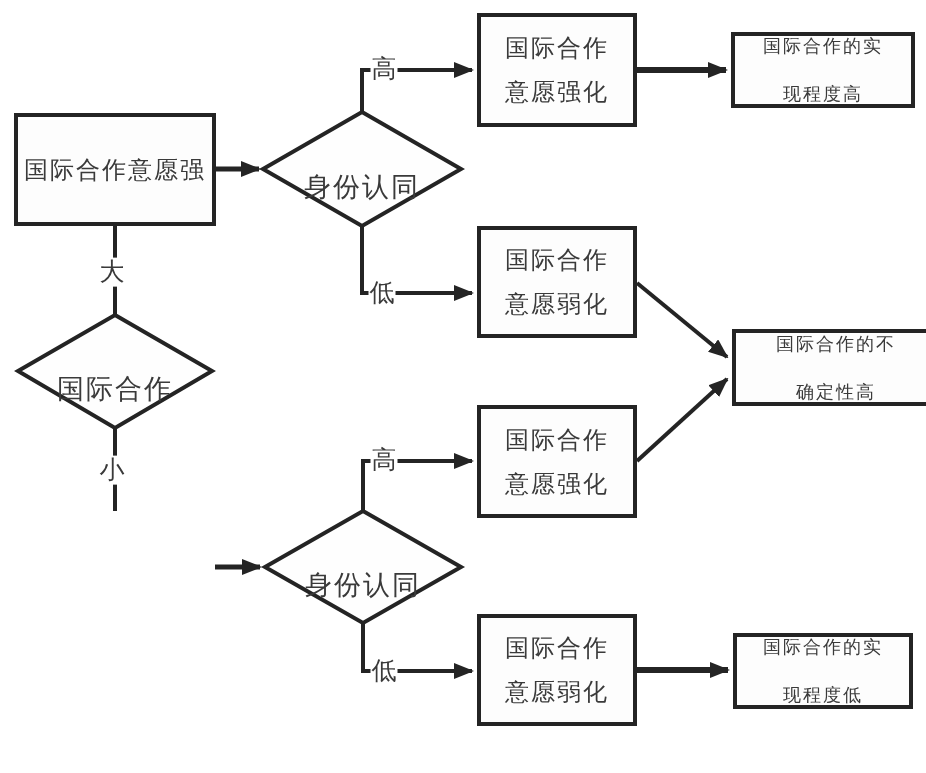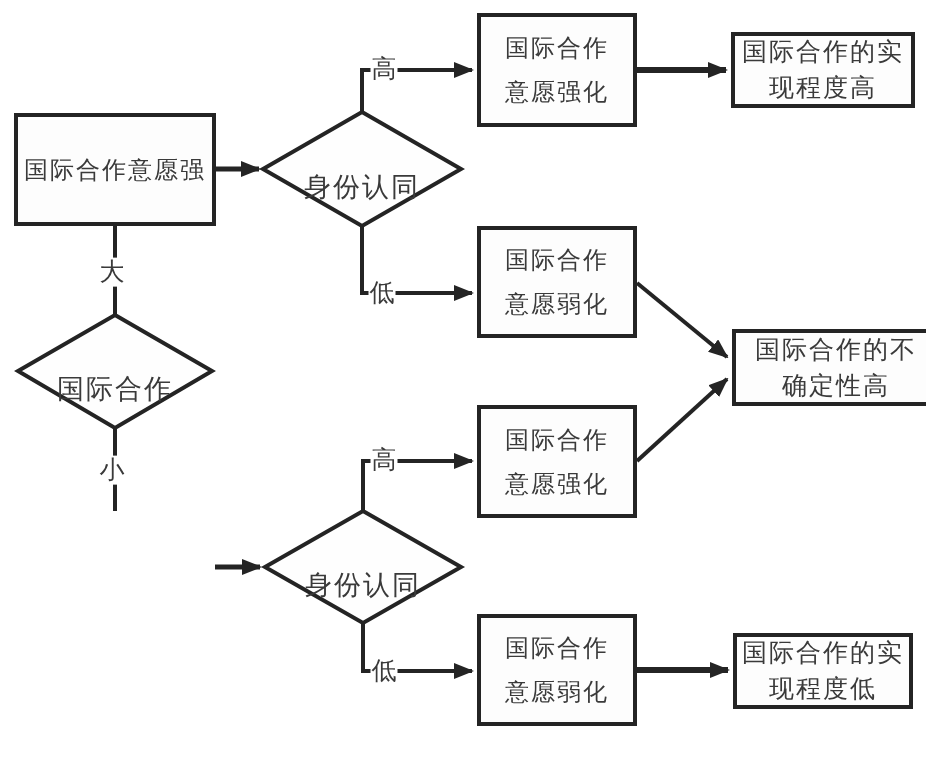--- a/index.html
+++ b/index.html
@@ -19,21 +19,21 @@
     background:#fdfdfd;
     display:flex;
     align-items:center;
     justify-content:center;
     text-align:center;
     font-size:24px;
     letter-spacing:2px;
     white-space:pre-line;
   }
   .node--mid{line-height:44px;}
-  .node--out{font-size:25px;line-height:36px;}
+  .node--out{font-size:18px;line-height:48px;}
   .dlabel{
     position:absolute;
     transform:translate(-50%,-50%);
     font-size:27px;
     letter-spacing:2px;
     white-space:nowrap;
     text-align:right;
     margin-top:17px;
   }
   .elabel{

